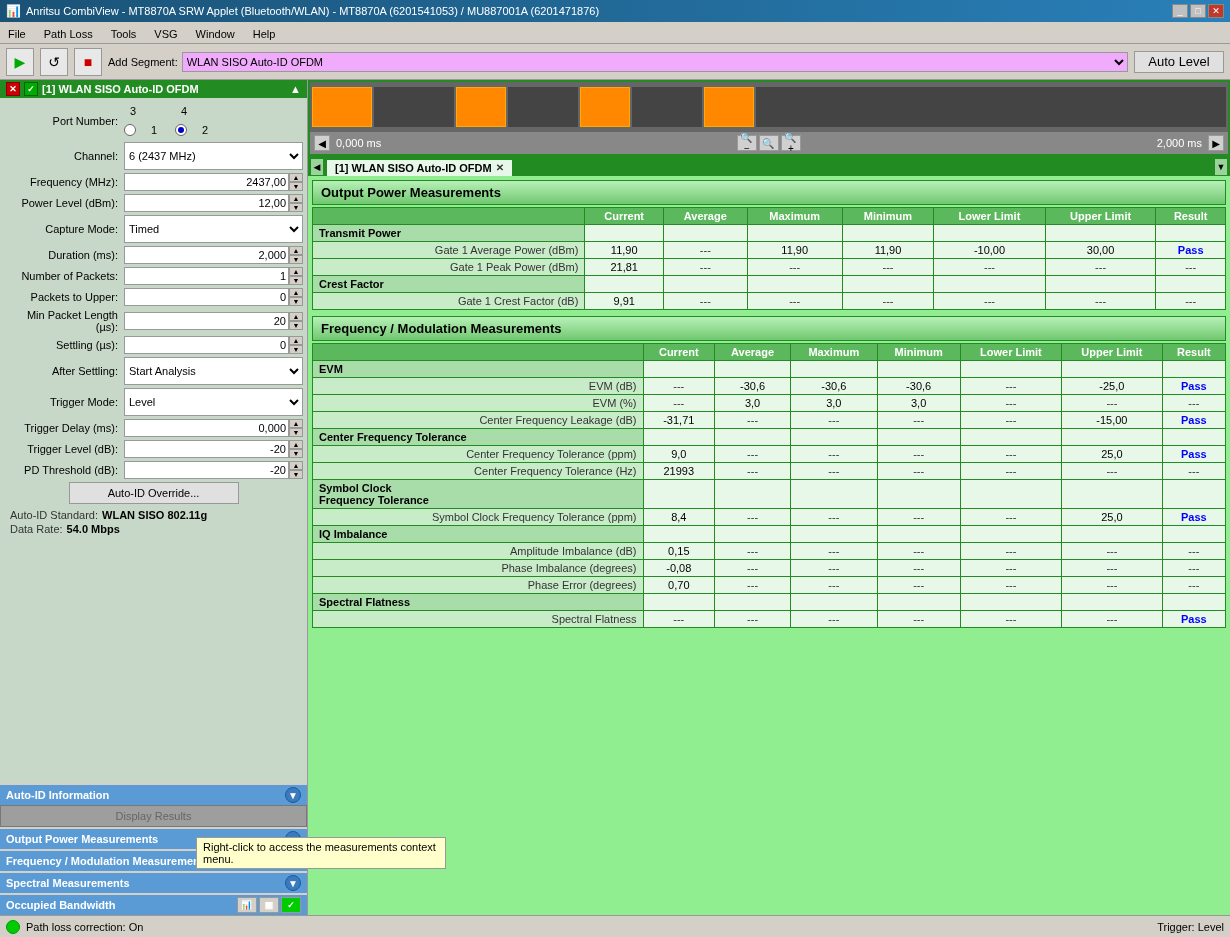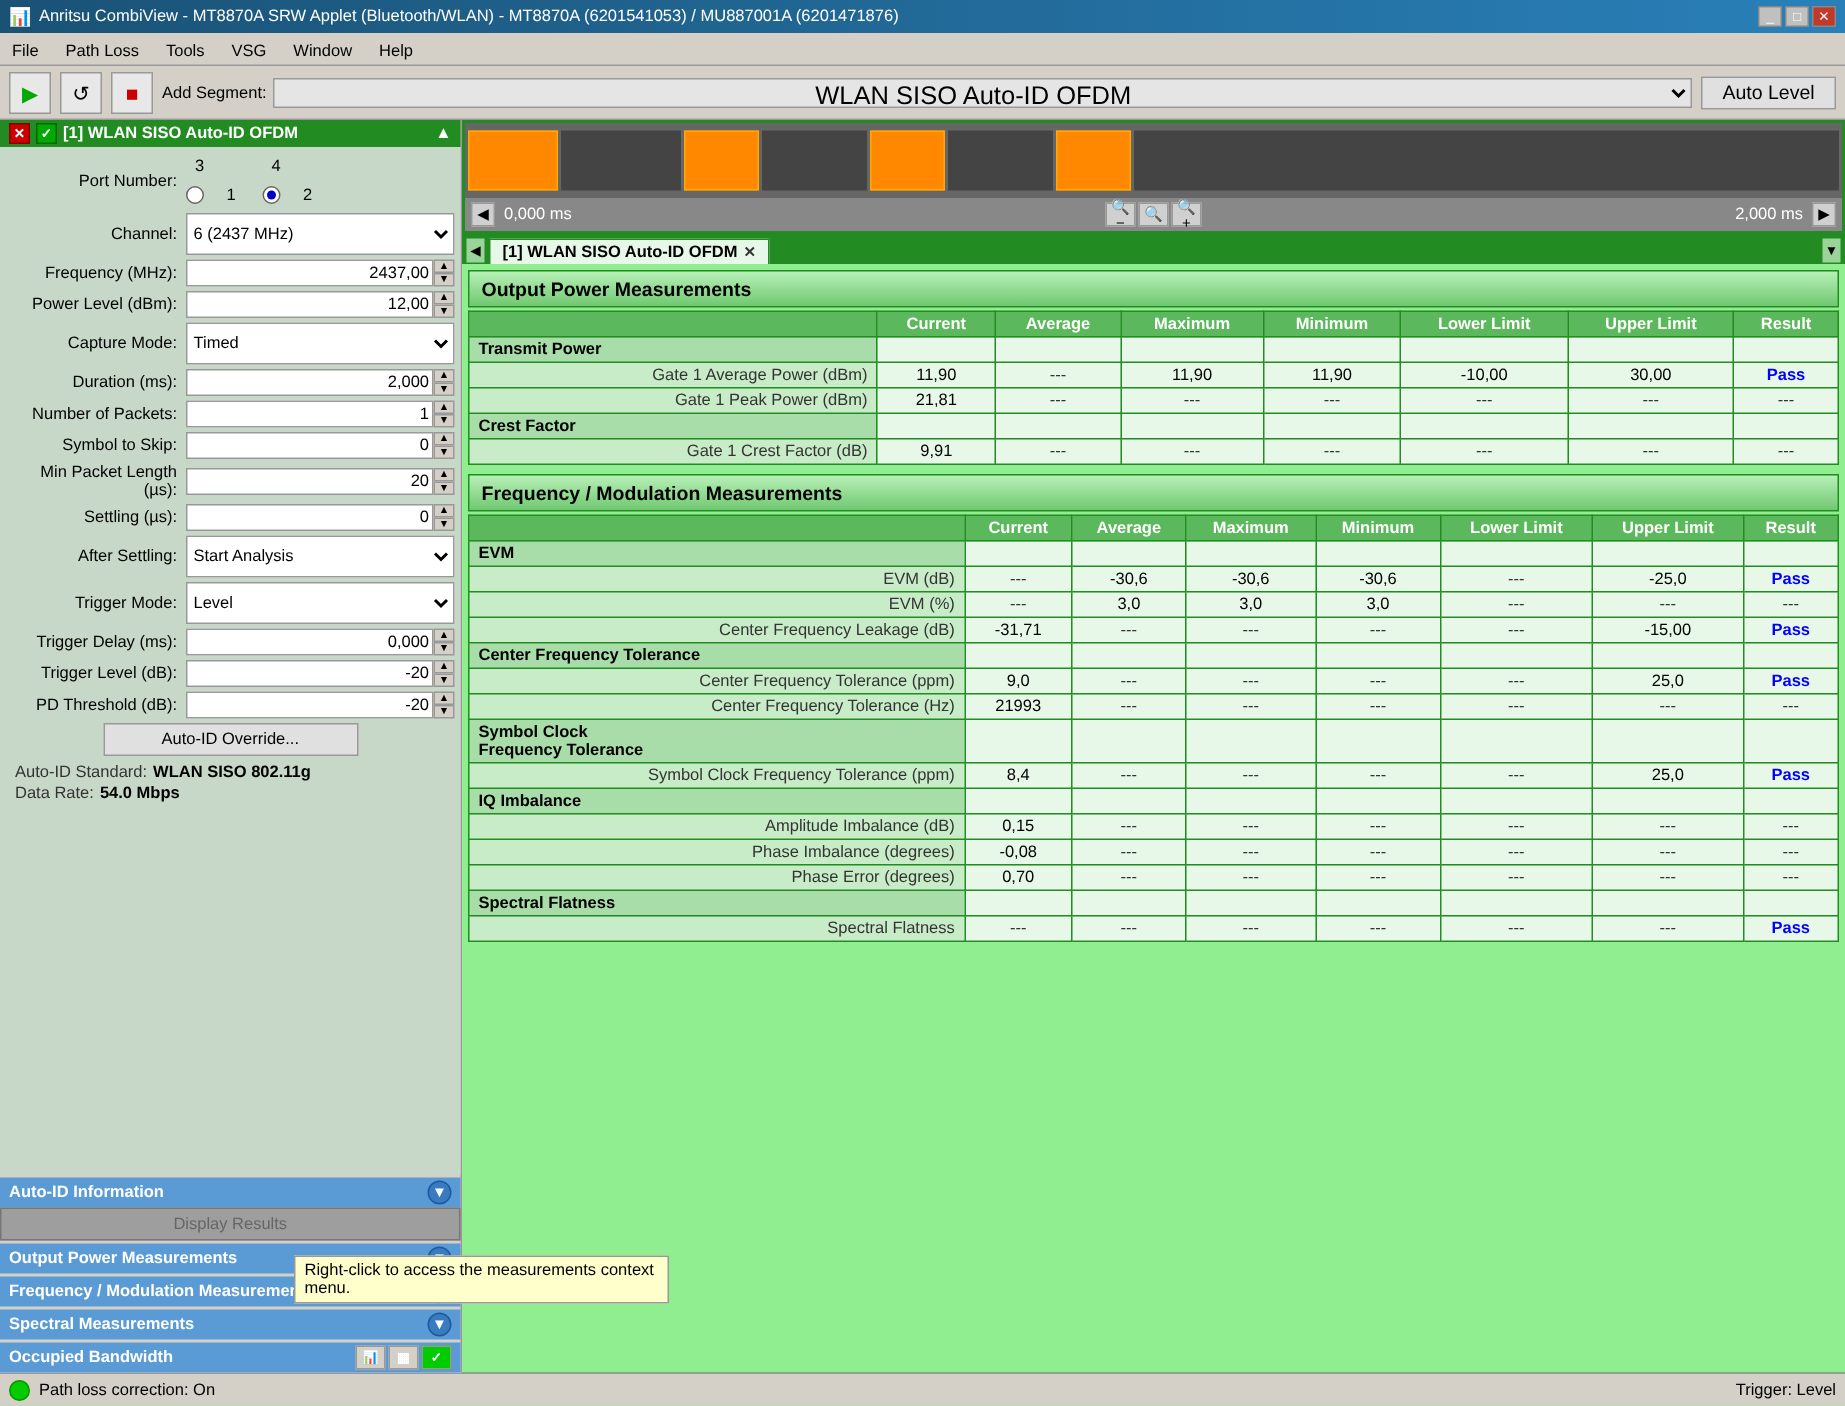--- a/index.html
+++ b/index.html
@@ -72,22 +72,22 @@
 
     .segment-row {
       display: flex;
       align-items: center;
       padding: 3px 6px;
       gap: 4px;
       border-bottom: 1px solid #b0b0b0;
     }
     .segment-label { font-size: 11px; white-space: nowrap; }
     .segment-select {
-      flex: 1; height: 20px; font-size: 17px;
-      background: #e5e5e5; border: 1px solid #999; text-align: center;
+      flex: 1; height: 20px; font-size: 11px;
+      background: #f0abfc; border: 1px solid #999;
     }
 
     .auto-level-btn {
       margin: 3px auto;
       display: block;
       width: 120px;
       height: 22px;
       background: #e0e0e0;
       border: 1px solid #999;
       font-size: 13px;
@@ -574,21 +574,21 @@
         <div class="spinner-wrap">
           <input class="spinner-input" type="text" value="1" style="">
           <div class="spinner-btns">
             <button class="spinner-btn">▲</button>
             <button class="spinner-btn">▼</button>
           </div>
         </div>
       </div>
 
       <div class="config-row">
-        <span class="config-label">Symbol to Skip:</span>
+        <span class="config-label">Packets to Upper:</span>
         <div class="spinner-wrap">
           <input class="spinner-input" type="text" value="0" style="">
           <div class="spinner-btns">
             <button class="spinner-btn">▲</button>
             <button class="spinner-btn">▼</button>
           </div>
         </div>
       </div>
 
       <div class="config-row">

